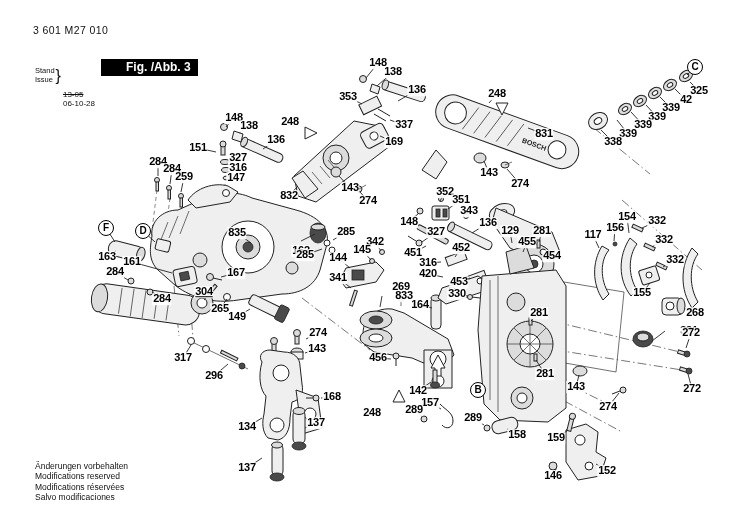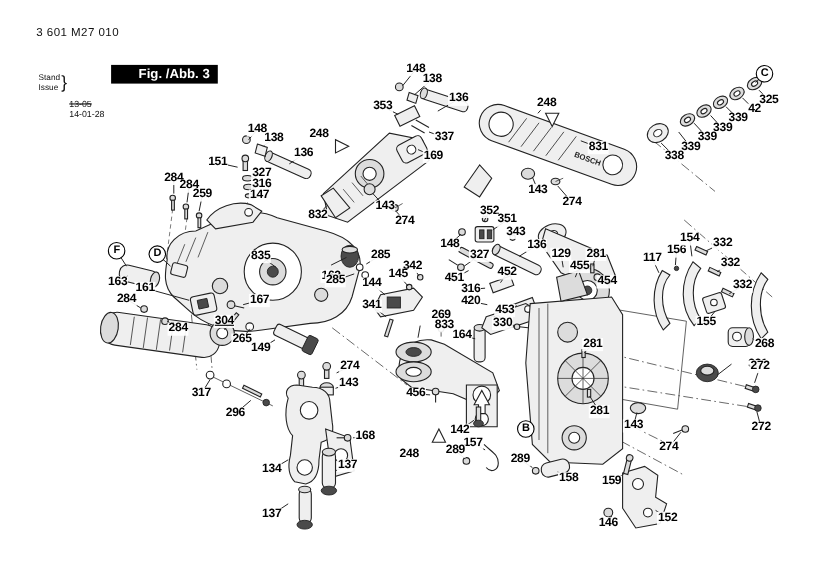--- a/index.html
+++ b/index.html
@@ -588,19 +588,25 @@
 
   <div id="part-number">3 601 M27 010</div>
   <div id="stand-issue">
     <div class="col1">
       <span>Stand</span>
       <span>Issue</span>
     </div>
     <span class="brace">}</span>
     <div class="col2">
       <span class="old">13-05</span>
-      <span>14-01-28</span>
+      <span>06-10-28</span>
     </div>
   </div>
   <div id="fig-box">Fig. /Abb. 3</div>
 
+  <div id="footer-notices">
+    <div>Änderungen vorbehalten</div>
+    <div>Modifications reserved</div>
+    <div>Modifications réservées</div>
+    <div>Salvo modificaciones</div>
+  </div>
 
 </div>
 
 </body></html>

